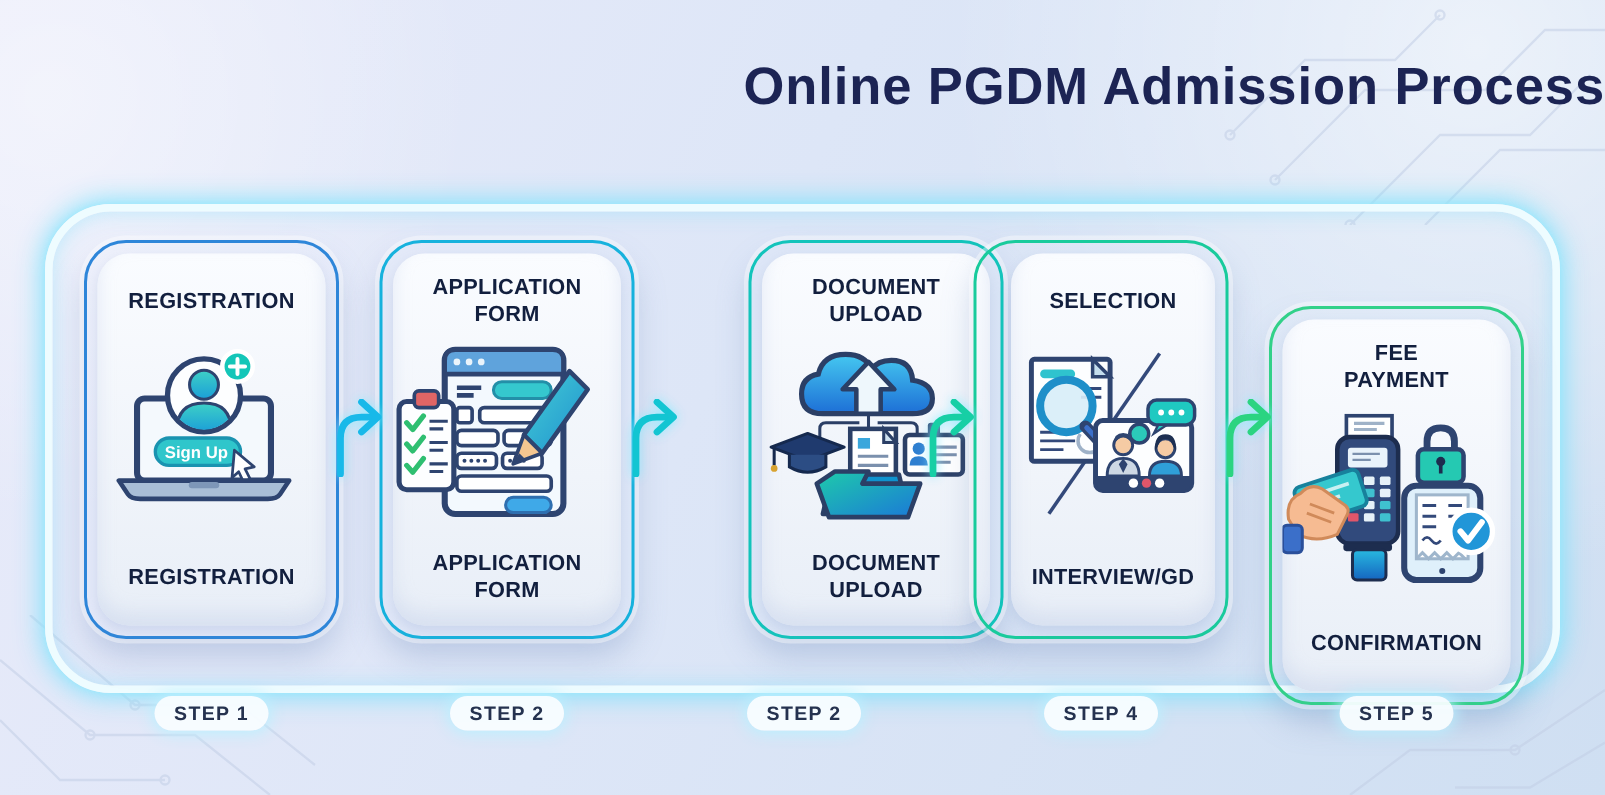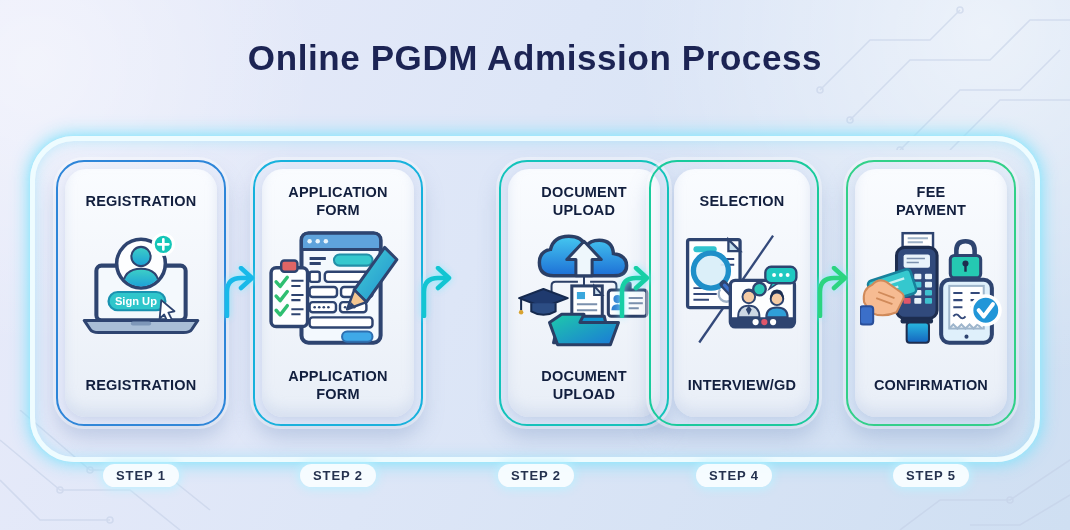--- a/index.html
+++ b/index.html
@@ -3,38 +3,38 @@
 <meta charset="utf-8">
 <style>
   html,body{margin:0;padding:0;background:#c9d6ec;}
   *{box-sizing:border-box;font-family:"Liberation Sans",sans-serif;}
   .stage{position:relative;width:1070px;height:530px;overflow:hidden;
     background:linear-gradient(115deg,#e9ebfa 0%,#dde6f7 45%,#cfdff2 100%);}
   .bg-glow{position:absolute;inset:0;pointer-events:none;
     background:radial-gradient(circle at 92% 6%,rgba(255,255,255,.55),rgba(255,255,255,0) 32%),
                radial-gradient(circle at 3% 12%,rgba(255,255,255,.45),rgba(255,255,255,0) 25%);}
   .circuit{position:absolute;pointer-events:none;opacity:.55;}
-  .page-title{position:absolute;top:38px;left:0;width:100%;text-align:center;
+  .page-title{position:absolute;top:38px;left:0;width:100%;text-align:right;
     font-size:35px;font-weight:bold;color:#1c2454;letter-spacing:.6px;}
   .container{position:absolute;left:30px;top:136px;width:1010px;height:326px;
     border:5px solid #eefcff;border-radius:44px;
     box-shadow:0 0 16px 3px rgba(125,225,252,.85),0 0 4px rgba(190,245,255,.9),
                inset 0 0 14px rgba(125,225,252,.45);}
   .card-frame{position:absolute;top:160px;width:170px;height:266px;
     border:2.5px solid #2e86d9;border-radius:28px;padding:7px;
     box-shadow:0 0 0 3px rgba(255,255,255,.4),0 12px 20px rgba(120,145,192,.35);}
   .card{width:100%;height:100%;border-radius:21px;display:flex;flex-direction:column;
     background:linear-gradient(180deg,#fafcff 0%,#f0f4fa 60%,#e8eef7 100%);
     box-shadow:inset 0 -8px 12px rgba(185,200,228,.35),0 4px 8px rgba(130,155,200,.22);}
   .card-label{flex:0 0 auto;display:flex;align-items:center;justify-content:center;
     text-align:center;font-size:14.5px;font-weight:bold;color:#121f3e;
     letter-spacing:.2px;line-height:1.25;white-space:pre-line;}
   .card-label.top{min-height:54px;padding-top:10px;}
   .card-label.bottom{min-height:56px;padding-bottom:8px;}
-  .icon-box{flex:1 1 auto;display:flex;align-items:center;justify-content:center;}
+  .icon-box{flex:1 1 auto;display:flex;align-items:center;}
   .icon-box svg{width:142px;height:126px;}
   .flow-arrow{position:absolute;width:46px;height:52px;
     filter:drop-shadow(0 0 3.5px rgba(140,235,255,.95));}
   .step-pill{position:absolute;top:446px;transform:translateX(-50%);
     padding:4px 13px;border-radius:12px;background:rgba(248,253,255,.95);
     box-shadow:0 0 10px 2px rgba(185,240,255,.95);
     font-size:13px;font-weight:bold;color:#25324f;letter-spacing:.9px;white-space:nowrap;margin-top:18px;}
   .svgtext{font-family:"Liberation Sans",sans-serif;font-weight:bold;}
 </style>
 </head>
@@ -242,21 +242,21 @@
           <path d="M101 53 l-3 6 9 -6 Z" fill="#1fc9c1" stroke="#2e4470" stroke-width="1.6"></path>
           <circle cx="103" cy="44.5" r="2" fill="#ffffff"></circle>
             <circle cx="110" cy="44.5" r="2" fill="#ffffff"></circle>
             <circle cx="117" cy="44.5" r="2" fill="#ffffff"></circle>
         </svg>
       </div>
       <div class="card-label bottom">INTERVIEW/GD</div>
     </div>
   </div>
 
-  <div class="card-frame" style="left: 846px; border-color: rgb(50, 209, 137);">
+  <div class="card-frame" style="left: 846px; border-color: rgb(50, 209, 137); margin-top: 44px;">
     <div class="card">
       <div class="card-label top">FEE
 PAYMENT</div>
       <div class="icon-box">
         <svg viewBox="0 0 140 124">
           <defs>
             <linearGradient id="g-card2" x1="0" y1="0" x2="0" y2="1">
               <stop offset="0" stop-color="#28b9e0"></stop>
                 <stop offset="1" stop-color="#1565c0"></stop>
             </linearGradient>

